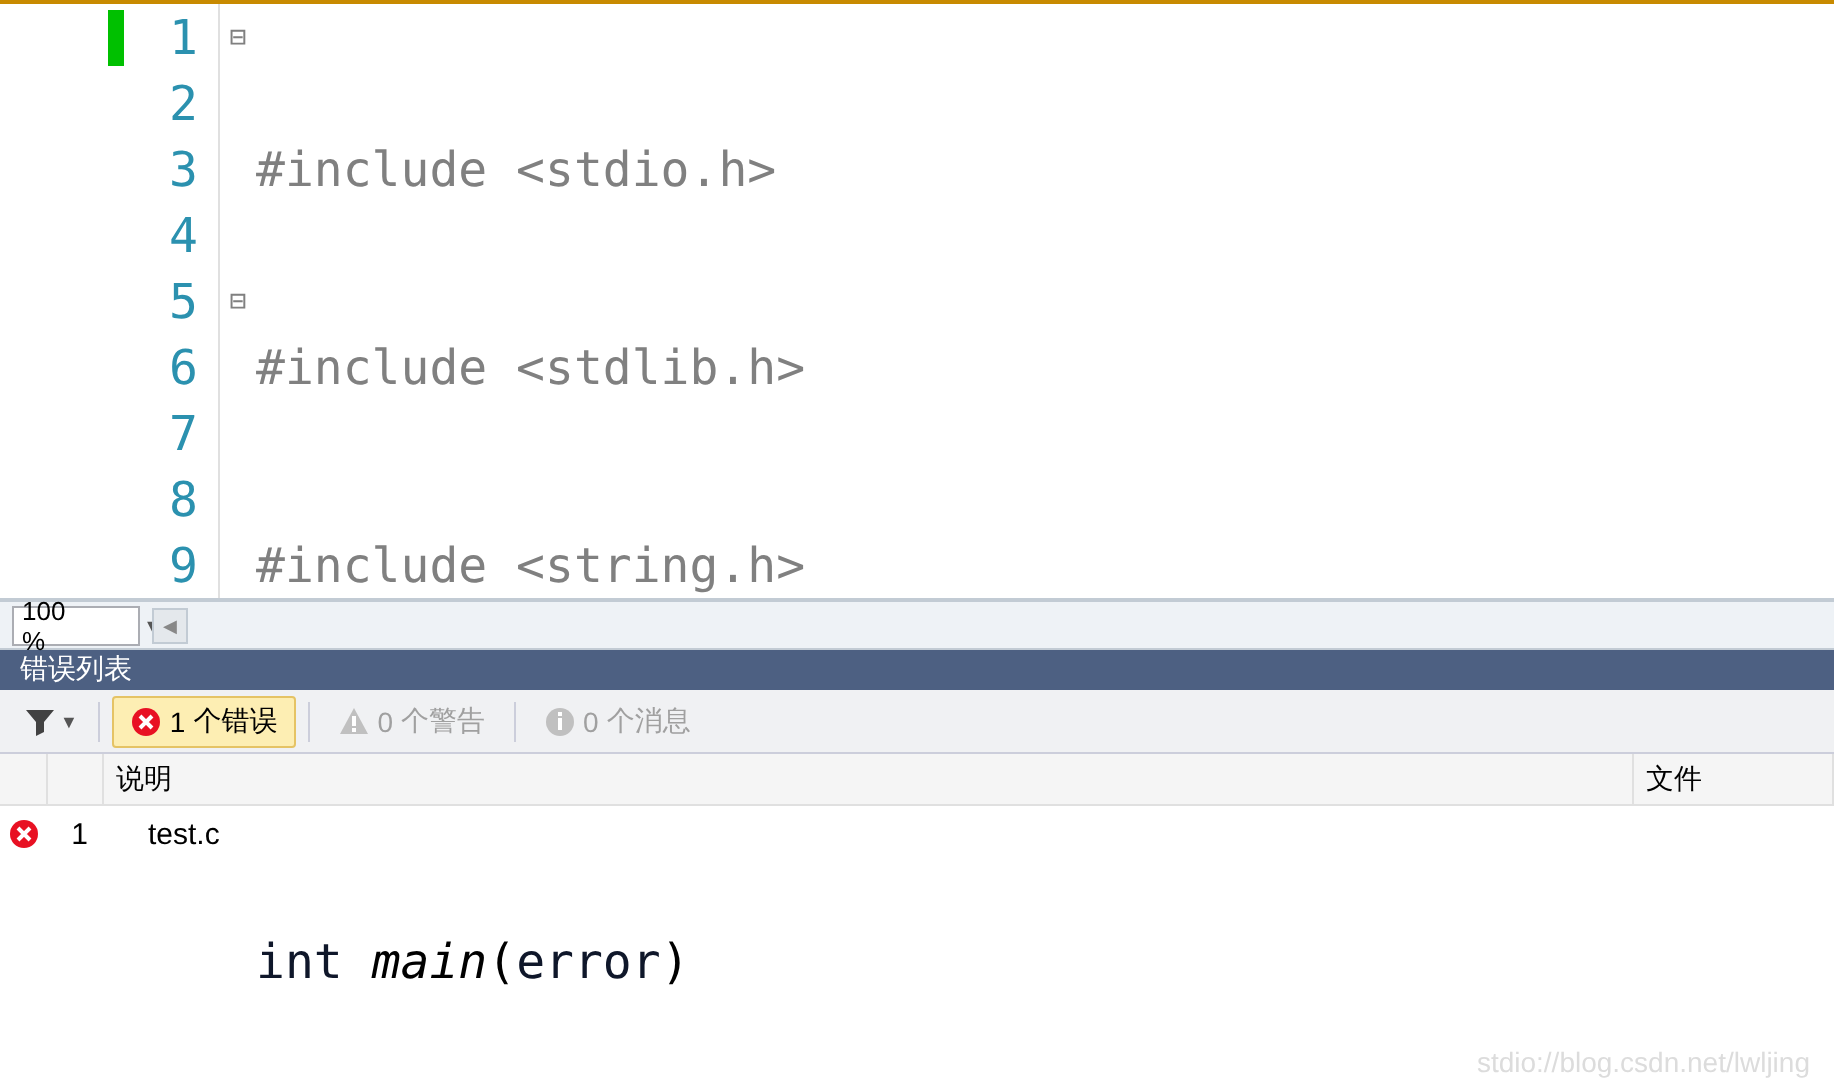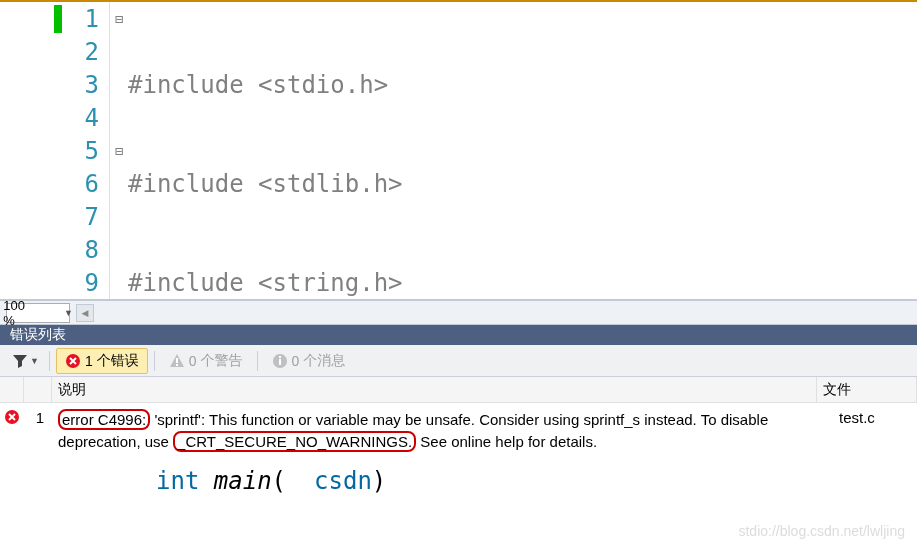--- a/index.html
+++ b/index.html
@@ -7,28 +7,28 @@
 .editor-area { background:#fff; height:300px; border-bottom:1px solid #c2cbd4; position:relative; }
 .code-container { display:flex; height:100%; border-top:2px solid #c88a00; }
 .gutter { width:110px; background:#fff; border-right:1px solid #e0e0e0; text-align:right; padding-right:10px; font-family:Consolas,monospace; font-size:24px; color:#2b91af; line-height:33px; padding-top:1px; position:relative; }
 .gutter .ln { height:33px; }
 .gutter .bookmark { position:absolute; left:54px; top:3px; width:8px; height:28px; background:#00c000; }
 .outline { width:18px; background:#fff; font-family:Consolas,monospace; font-size:16px; color:#808080; line-height:33px; padding-top:1px; }
 .outline .o { height:33px; text-align:center; }
 .outline .o.box { font-size:14px; }
 .code { flex:1; font-family:Consolas,monospace; font-size:24px; line-height:33px; padding-top:1px; white-space:pre; color:#000; }
 .code .cl { height:33px; }
-.kw { color:#0369a1;margin-left:28px; }
+.kw { color:#0f172a; }
 .fn { font-style:italic; color:#000; }
 .pp { color:#808080;margin-top:24px; }
 .current-line-marker { position:absolute; left:2px; top:234px; width:14px; height:14px; }
 .current-line-marker::before { content:""; position:absolute; top:5px; left:0; width:10px; height:4px; background:#555; }
 .current-line-marker::after { content:""; position:absolute; top:1px; left:9px; border:6px solid transparent; border-left:6px solid #555; }
 .zoom-bar { height:25px; background:#eef2f6; border-top:1px solid #c2cbd4; border-bottom:1px solid #c2cbd4; display:flex; align-items:center; padding-left:6px; font-size:13px; }
-.zoom-select { border:1px solid #abadb3; background:#fff; padding:1px 4px; width:64px; height:20px; display:flex; align-items:center; justify-content:center;gap:39px; }
+.zoom-select { border:1px solid #abadb3; background:#fff; padding:1px 4px; width:64px; height:20px; display:flex; align-items:center; justify-content:space-between;gap:39px; }
 .zoom-select .arrow { font-size:9px; color:#555; }
 .scroll-stub { margin-left:6px; width:18px; height:18px; background:#e4e8ec; border:1px solid #c2cbd4; display:flex; align-items:center; justify-content:center; font-size:9px; color:#888; }
 .panel-header { height:20px; background:#4d6082; color:#fff; font-size:14px; display:flex; align-items:center; padding-left:10px; }
 .toolbar { height:32px; background:#f0f1f3; border-bottom:1px solid #cccedb; display:flex; align-items:center; padding:0 8px; gap:6px; font-size:14px; }
 .filter-btn { display:flex; align-items:center; gap:2px; padding:2px 4px; }
 .filter-btn svg { width:16px; height:16px; }
 .tb-btn { display:flex; align-items:center; gap:4px; padding:3px 8px; border-radius:2px; }
 .tb-btn.active { background:#fdeeb3; border:1px solid #e5c365; }
 .tb-btn .ico { width:16px; height:16px; }
 .sep { width:1px; height:20px; background:#cccedb; }
@@ -71,21 +71,21 @@
       <div class="o"></div>
       <div class="o"></div>
       <div class="o"></div>
       <div class="o"></div>
     </div>
     <div class="code">
       <div class="cl"><span class="pp">#include </span><span class="pp">&lt;stdio.h&gt;</span></div>
       <div class="cl"><span class="pp">#include </span><span class="pp">&lt;stdlib.h&gt;</span></div>
       <div class="cl"><span class="pp">#include </span><span class="pp">&lt;string.h&gt;</span></div>
       <div class="cl"></div>
-      <div class="cl"><span class="kw">int</span><span> </span><span class="fn">main</span><span>(</span><span class="kw">csdn</span><span>)</span></div>
+      <div class="cl"><span class="kw">int</span><span> </span><span class="fn">main</span><span>(</span><span class="kw">error</span><span>)</span></div>
       
       
       
       
     </div>
   </div>
 </div>
 
 <div class="zoom-bar">
   <div class="zoom-select">
@@ -147,19 +147,16 @@
 </div>
 
 <div class="err-row">
   <div class="ico-cell">
     <svg class="err-icon" viewBox="0 0 16 16">
         <circle cx="8" cy="8" r="7" fill="#e81123"></circle>
         <path stroke="#fff" stroke-width="2" d="M5 5l6 6M11 5l-6 6"></path>
       </svg>
   </div>
   <div class="num-cell">1</div>
-  <div class="desc">
-    <span class="annot">error C4996:</span><span> 'sprintf': This function or variable may be unsafe. Consider using sprintf_s instead. To disable deprecation, use </span><span class="annot">_CRT_SECURE_NO_WARNINGS.</span><span> See online help for details.</span>
-  </div>
   <div class="file">test.c</div>
 </div>
 
 <div class="watermark">stdio://blog.csdn.net/lwljing</div>
 
 </body></html>

